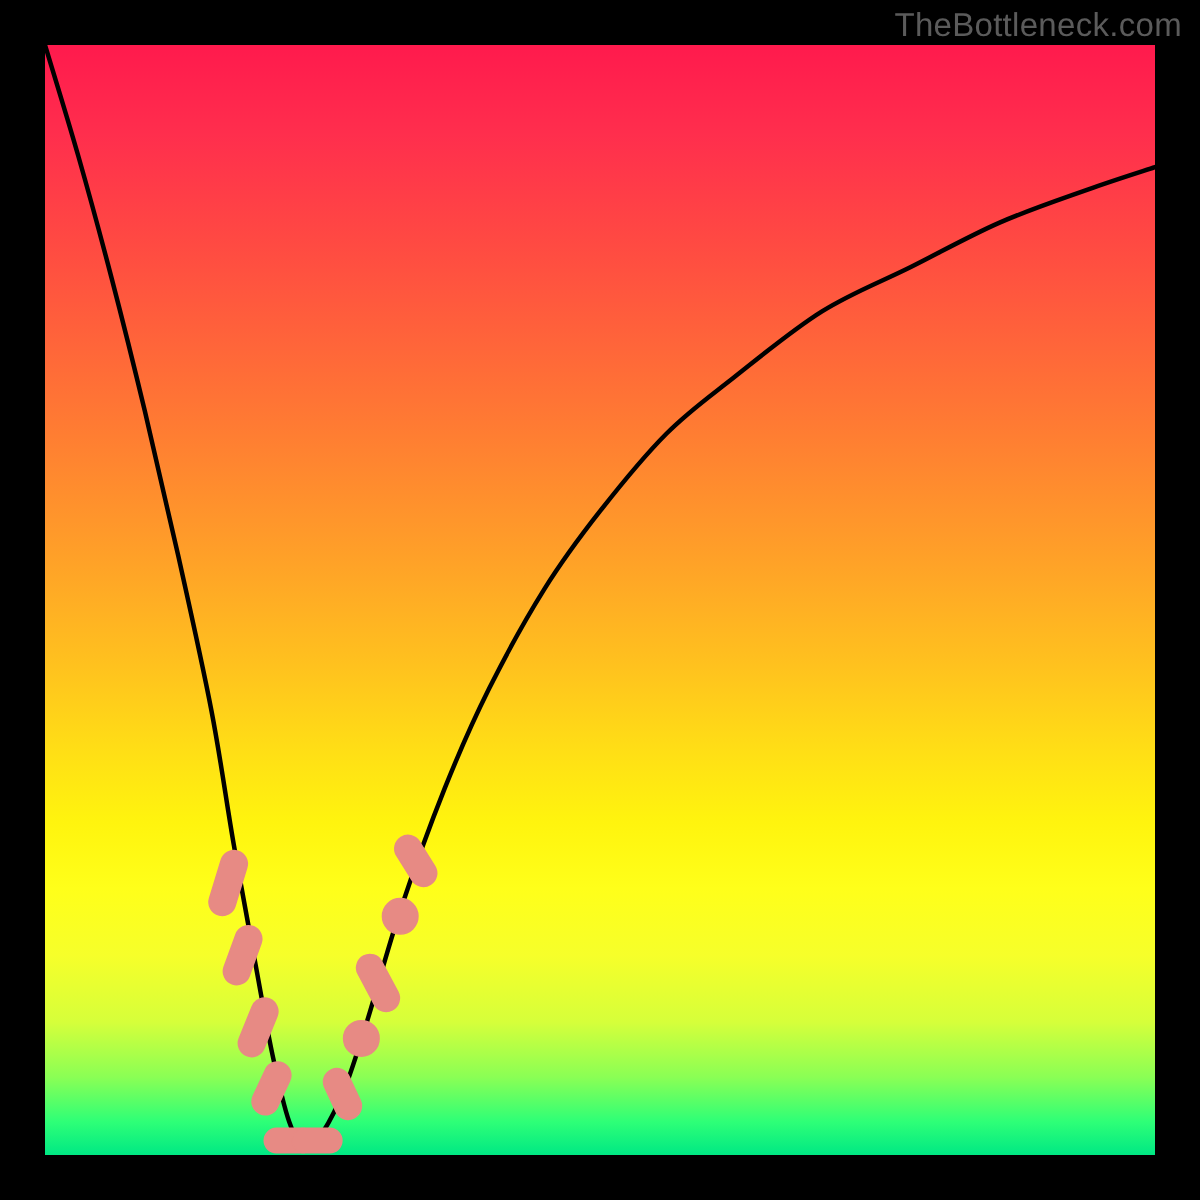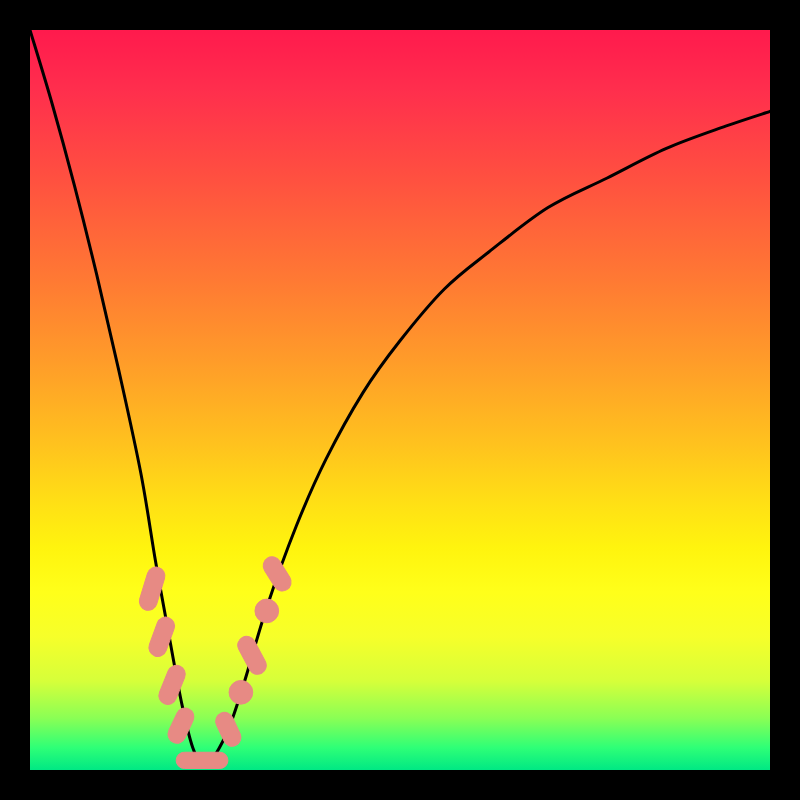--- a/index.html
+++ b/index.html
@@ -57,20 +57,21 @@
     left: 0;
     top: 0;
     width: 740px;
     height: 740px;
   }
 </style>
 </head>
 <body>
 
 <div class="frame">
+  <div class="watermark">TheBottleneck.com</div>
   <div class="plot">
     <svg class="curve" viewBox="0 0 740 740" preserveAspectRatio="none">
       <path id="curve-path" fill="none" stroke-width="3" stroke-linecap="round" d="M 0,0 C 3.6999999999999997,12.333333333333334 14.8,48.10000000000001 22.2,74 C 29.599999999999998,99.89999999999999 37,127.03333333333332 44.4,155.39999999999998 C 51.8,183.76666666666665 59.199999999999996,213.36666666666665 66.6,244.2 C 74,275.0333333333333 81.39999999999999,307.09999999999997 88.8,340.4 C 96.2,373.7 104.83333333333333,411.93333333333334 111,444 C 117.16666666666667,476.06666666666666 120.86666666666667,504.4333333333333 125.80000000000001,532.8 C 130.73333333333335,561.1666666666666 136.28333333333333,590.7666666666667 140.6,614.2 C 144.91666666666666,637.6333333333334 148,656.1333333333333 151.7,673.4 C 155.39999999999998,690.6666666666666 159.10000000000002,707.3166666666666 162.8,717.8 C 166.5,728.2833333333333 170.2,735.0666666666666 173.89999999999998,736.3 C 177.59999999999997,737.5333333333333 180.68333333333334,731.9833333333333 185,725.2 C 189.31666666666666,718.4166666666667 194.86666666666667,707.9333333333334 199.8,695.6 C 204.73333333333335,683.2666666666667 208.43333333333334,670.9333333333334 214.6,651.2 C 220.76666666666665,631.4666666666667 228.16666666666669,603.1 236.8,577.2 C 245.43333333333334,551.3000000000001 256.5333333333333,520.4666666666666 266.4,495.79999999999995 C 276.26666666666665,471.13333333333327 284.9,451.4 296,429.2 C 307.1,407 320.6666666666667,382.3333333333333 333,362.59999999999997 C 345.3333333333333,342.8666666666666 356.43333333333334,328.06666666666666 370,310.8 C 383.56666666666666,293.53333333333336 399.6,273.8 414.40000000000003,259 C 429.20000000000005,244.2 441.53333333333336,235.56666666666666 458.8,222 C 476.06666666666666,208.43333333333334 498.26666666666665,189.93333333333337 518,177.60000000000002 C 537.7333333333333,165.26666666666668 557.4666666666667,157.86666666666667 577.2,148 C 596.9333333333334,138.13333333333333 616.6666666666666,127.0333333333333 636.4,118.39999999999998 C 656.1333333333333,109.76666666666665 678.3333333333333,102.36666666666672 695.5999999999999,96.20000000000005 C 712.8666666666666,90.03333333333337 732.6,83.86666666666666 740,81.39999999999998" stroke="#000000"></path>
       <g id="markers-group">
           <rect x="113.22000000000001" y="536.5" width="17.76" height="44.4" rx="8.88" ry="8.88" fill="#e78a84" stroke="#e78a84" transform="rotate(17 122.10000000000001 558.7)"></rect>
           <rect x="122.84000000000003" y="586.4499999999999" width="17.76" height="40.7" rx="8.88" ry="8.88" fill="#e78a84" stroke="#e78a84" transform="rotate(20 131.72000000000003 606.8)"></rect>
           <rect x="133.20000000000002" y="634.55" width="17.76" height="40.7" rx="8.88" ry="8.88" fill="#e78a84" stroke="#e78a84" transform="rotate(22 142.08 654.9)"></rect>
           <rect x="142.07999999999998" y="677.1" width="17.76" height="37" rx="8.88" ry="8.88" fill="#e78a84" stroke="#e78a84" transform="rotate(25 150.95999999999998 695.6)"></rect>
           <rect x="146.15" y="722.24" width="33.3" height="16.28" rx="8.14" ry="8.14" fill="#e78a84" stroke="#e78a84" transform="rotate(0 162.8 730.38)"></rect>
           <rect x="164.64999999999998" y="722.24" width="33.3" height="16.28" rx="8.14" ry="8.14" fill="#e78a84" stroke="#e78a84" transform="rotate(0 181.29999999999998 730.38)"></rect>

